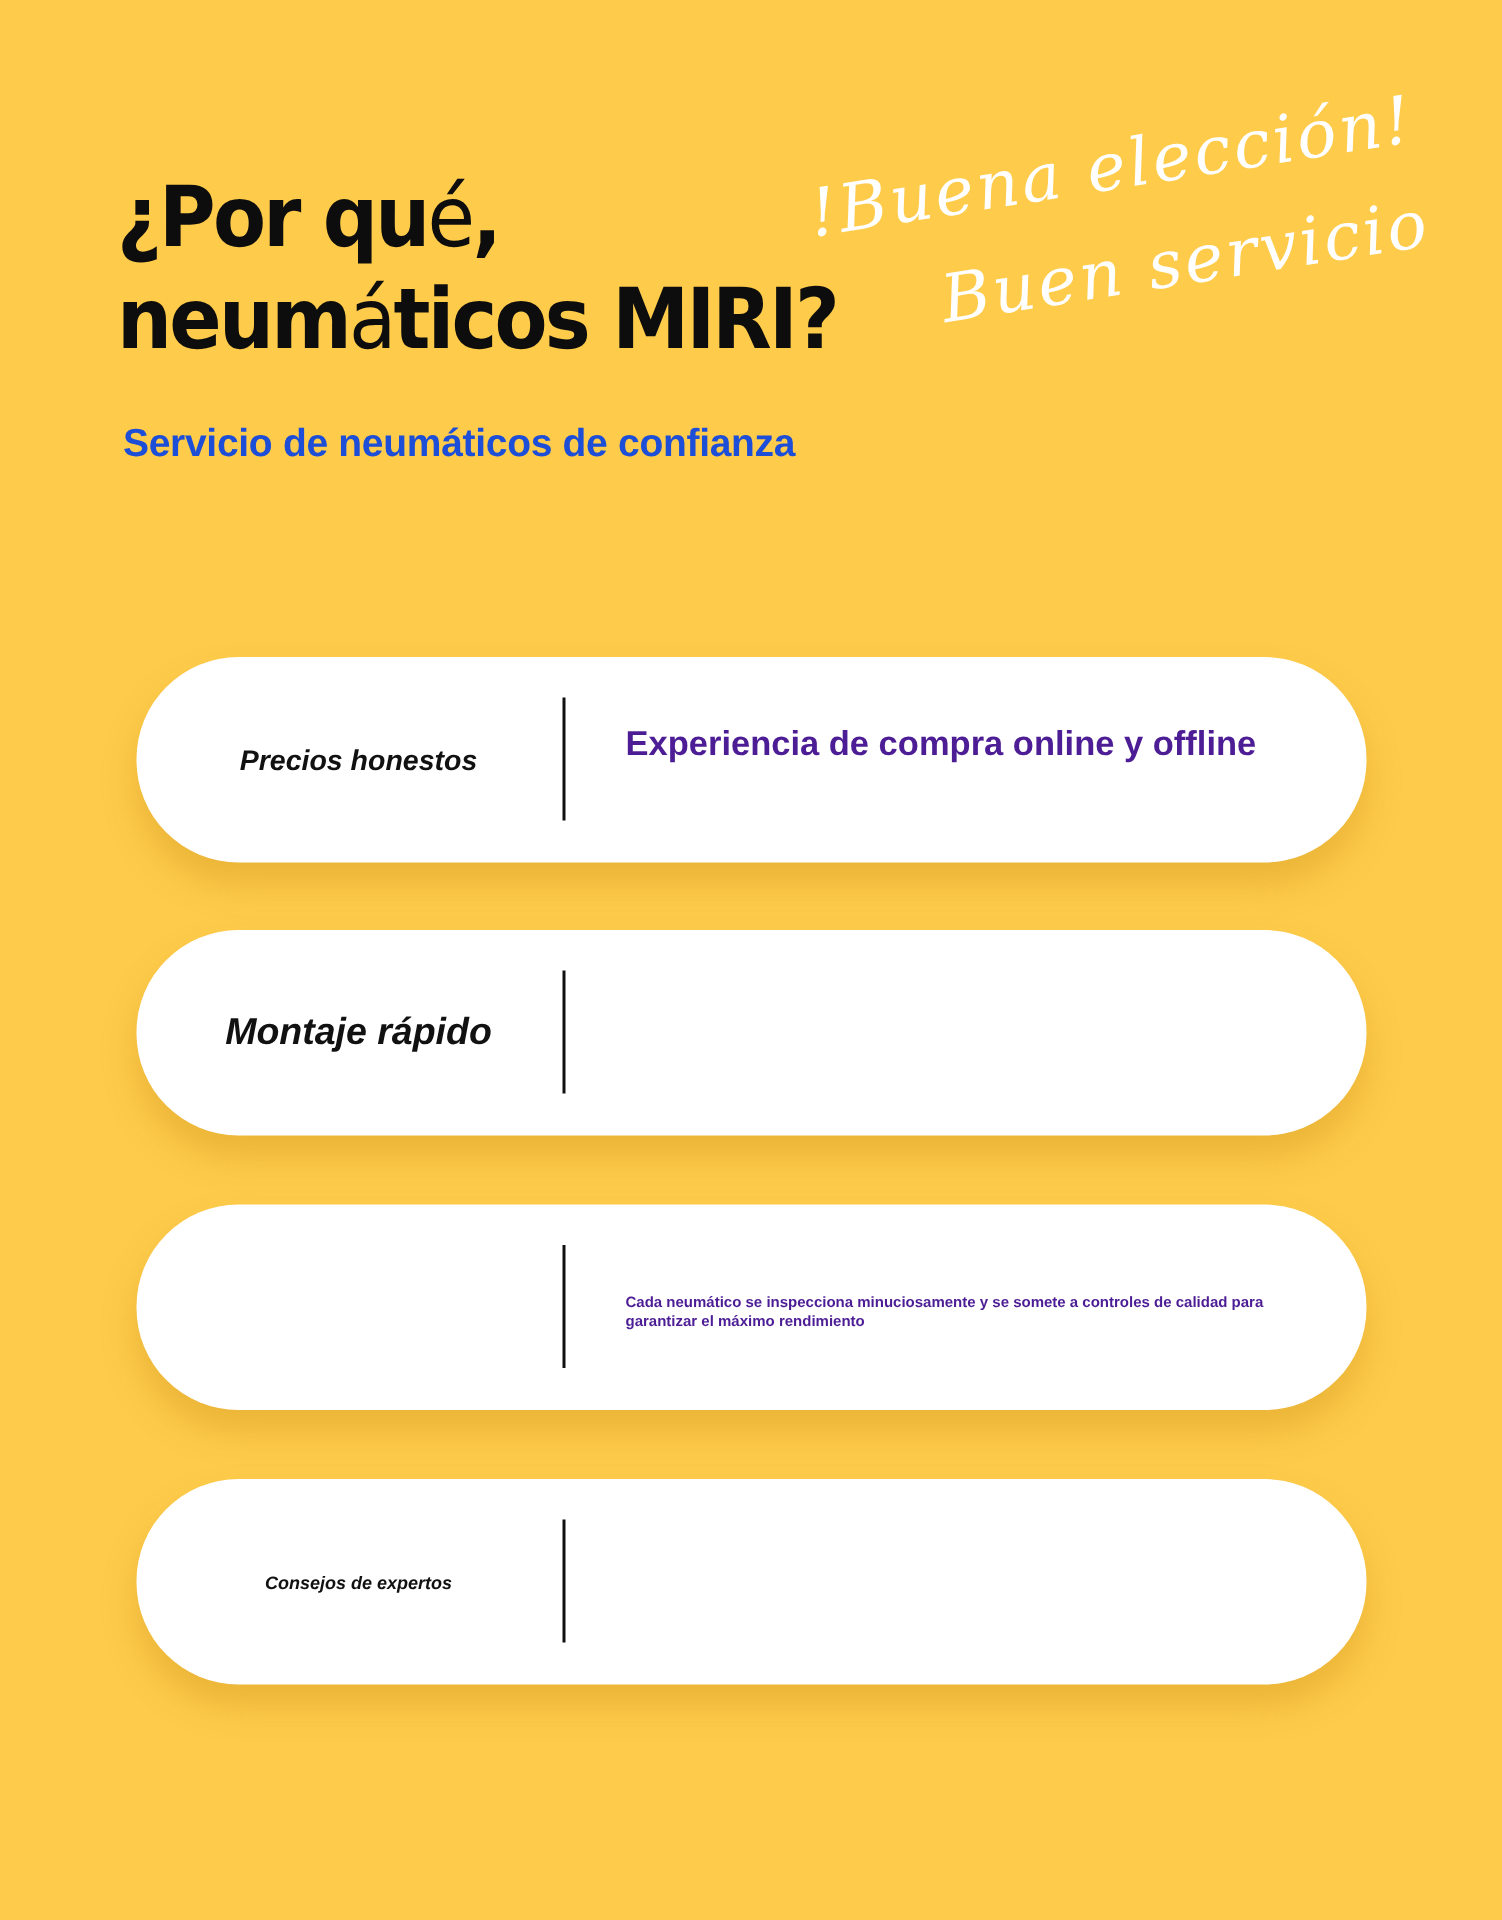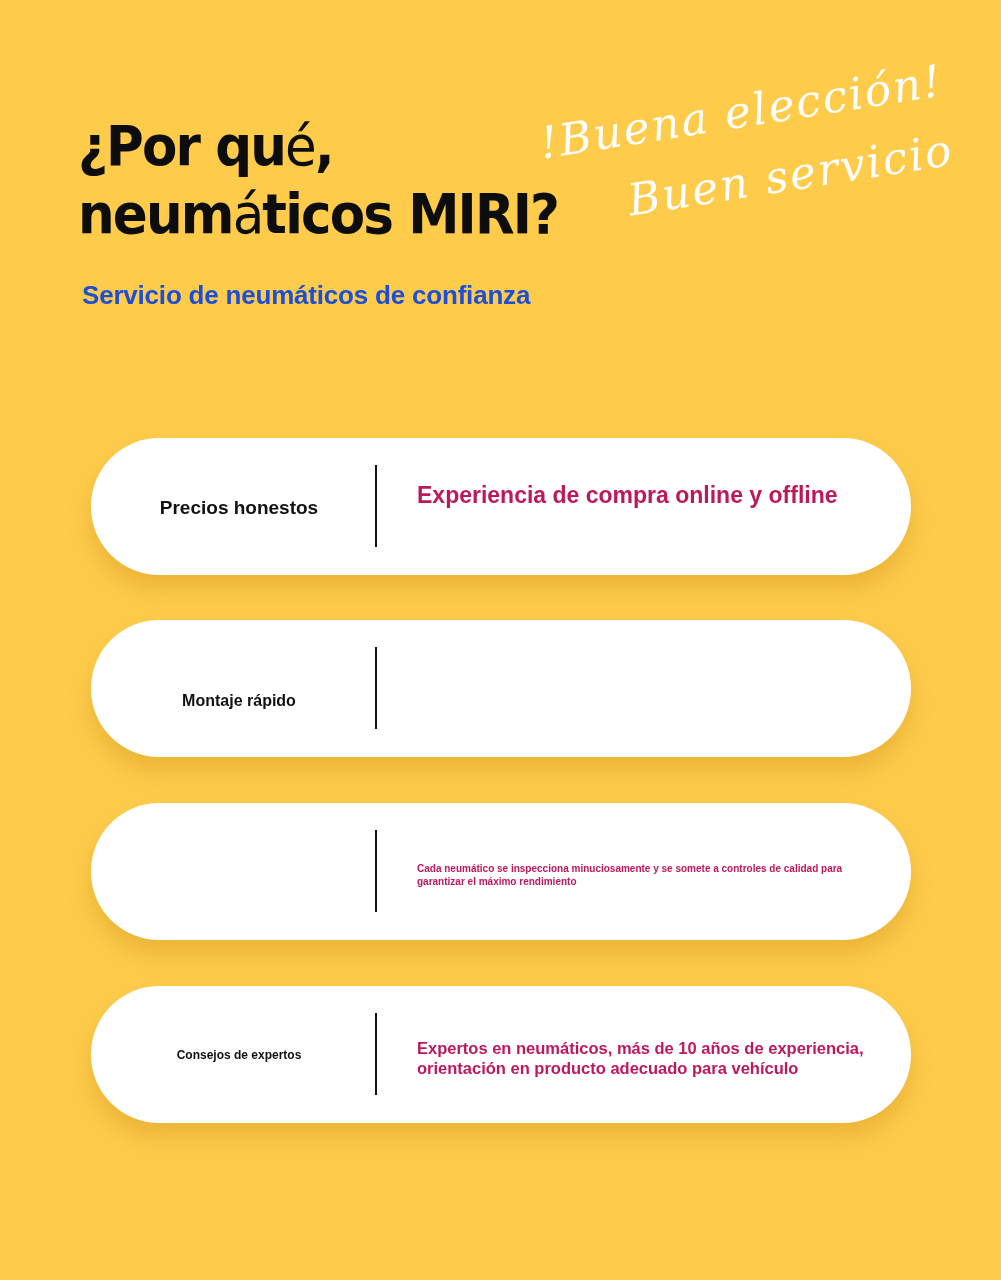--- a/index.html
+++ b/index.html
@@ -64,44 +64,45 @@
       left: 0;
       top: 0;
       width: 286px;
       height: 100%;
       display: flex;
       align-items: center;
       justify-content: center;
       font-weight: bold;
       text-align: center;
       padding-left: 10px;
+      font-style: italic;
     }
     .card .divider {
       position: absolute;
       left: 284px;
       top: 27px;
       width: 2px;
       height: 82px;
       background: #111;
     }
     .card .right {
       position: absolute;
       left: 326px;
       right: 30px;
       font-weight: bold;
-      color: #be185d;
+      color: #4c1d95;
     }
     .c1 { top: 438px; }
     .c2 { top: 620px; }
     .c3 { top: 803px; }
     .c4 { top: 986px; }
 
     .c1 .left { font-size: 19px; padding-top: 2px; }
     .c1 .right { top: 44px; font-size: 23px; }
-    .c2 .left { font-size: 16px; margin-top: 12px; }
+    .c2 .left { font-size: 25px; }
     .c2 .right { top: 50px; font-size: 19.5px; }
     .c3 .left { font-size: 12.5px; }
     .c3 .right { top: 59px; font-size: 10px; line-height: 13px; }
     .c4 .left { font-size: 12px; }
     .c4 .right { top: 52px; font-size: 16.5px; line-height: 20px; }
   </style>
 </head>
 <body>
 
 <div class="title">
@@ -126,14 +127,13 @@
 </div>
 
 <div class="card c3">
   <div class="divider"></div>
   <div class="right">Cada neumático se inspecciona minuciosamente y se somete a controles de calidad para garantizar el máximo rendimiento</div>
 </div>
 
 <div class="card c4">
   <div class="left">Consejos de expertos</div>
   <div class="divider"></div>
-  <div class="right">Expertos en neumáticos, más de 10 años de experiencia, orientación en producto adecuado para vehículo</div>
 </div>
 
 </body></html>

